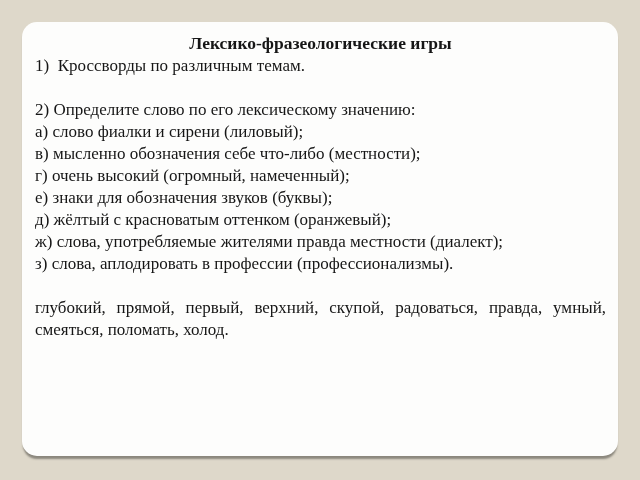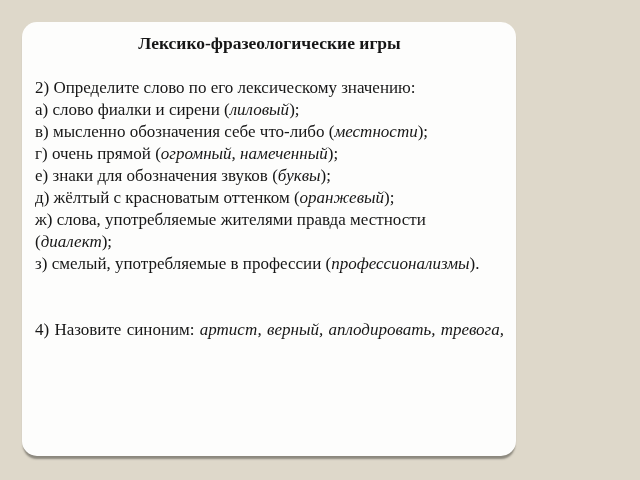--- a/index.html
+++ b/index.html
@@ -14,21 +14,21 @@
   .slide {
     position: relative;
     width: 640px;
     height: 480px;
     background: #ded8ca;
   }
   .card {
     position: absolute;
     left: 22px;
     top: 22px;
-    width: 494px;
+    width: 596px;
     height: 434px;
     box-sizing: border-box;
     background: #fdfdfc;
     border-radius: 15px;
     box-shadow: 0 4px 2px -1px rgba(125, 121, 112, 0.85);
     padding: 10px 12px 0 13px;
     color: #161616;
     font-size: 17px;
   }
   .line {
@@ -36,56 +36,57 @@
     min-height: 22px;
     white-space: normal;
   }
   .title {
     font-weight: bold;
     text-align: center;
     font-size: 17.5px;
     line-height: 23px;
   }
   .it {
-    font-style: italic;
   }
   .force {
     text-align: justify;
     text-align-last: justify;
   }
 </style>
 </head>
 <body>
 
 <div class="slide">
   <div class="card">
 
     <div class="line title">Лексико-фразеологические игры</div>
 
+    <div class="line">1)&nbsp; Кроссворды по различным темам.</div>
 
     <div class="line"></div>
 
     <div class="line">2) Определите слово по его лексическому значению:</div>
 
     <div class="line"><span>а) слово фиалки и сирени (</span><span class="it">лиловый</span><span>);</span></div>
 
 
     <div class="line"><span>в) мысленно обозначения себе что-либо (</span><span class="it">местности</span><span>);</span></div>
 
-    <div class="line"><span>г) очень прямой (</span><span class="it">огромный, намеченный</span><span>);</span></div>
+    <div class="line"><span>г) очень высокий (</span><span class="it">огромный, намеченный</span><span>);</span></div>
 
     <div class="line"><span>е) знаки для обозначения звуков (</span><span class="it">буквы</span><span>);</span></div>
 
     <div class="line"><span>д) жёлтый с красноватым оттенком (</span><span class="it">оранжевый</span><span>);</span></div>
 
     <div class="line"><span>ж) слова, употребляемые жителями правда местности (</span><span class="it">диалект</span><span>);</span></div>
 
-    <div class="line"><span>з) смелый, употребляемые в профессии (</span><span class="it">профессионализмы</span><span>).</span></div>
+    <div class="line"><span>з) слова, аплодировать в профессии (</span><span class="it">профессионализмы</span><span>).</span></div>
 
     <div class="line"></div>
 
+    <div class="line force it">глубокий, прямой, первый, верхний, скупой, радоваться, правда, умный,</div>
+    <div class="line it">смеяться, поломать, холод.</div>
 
     <div class="line"></div>
 
-    <div class="line force"><span>4) Назовите синоним:</span> <span class="it">артист, верный, аплодировать, тревога,</span></div>
 
   </div>
 </div>
 
 </body></html>

